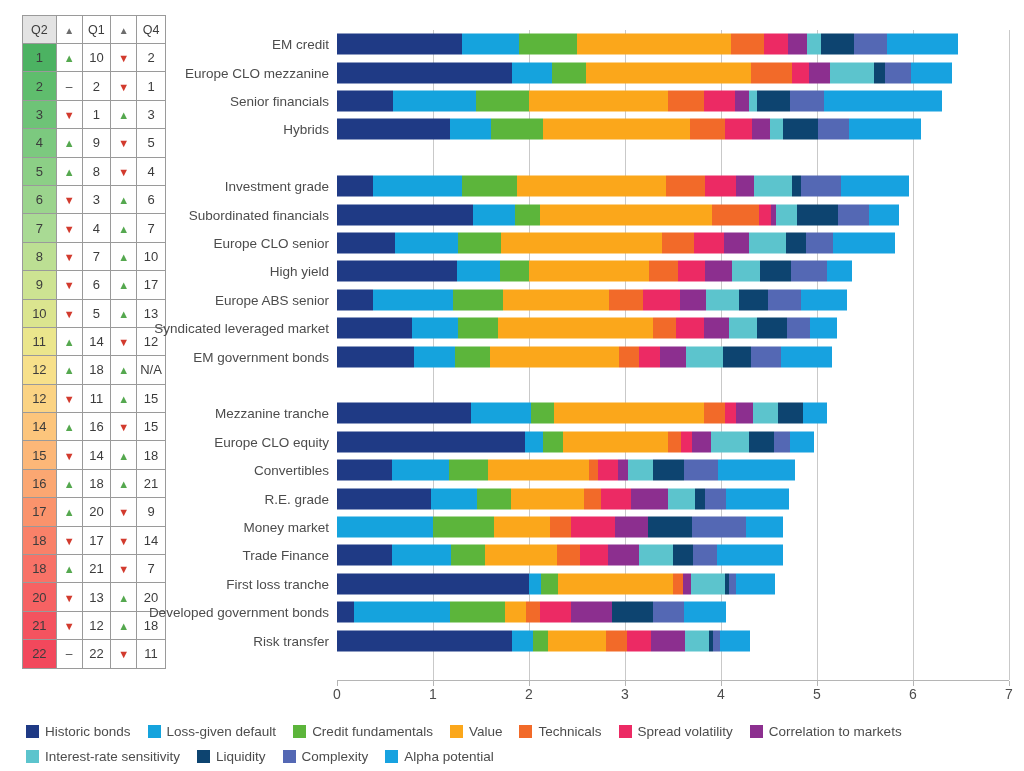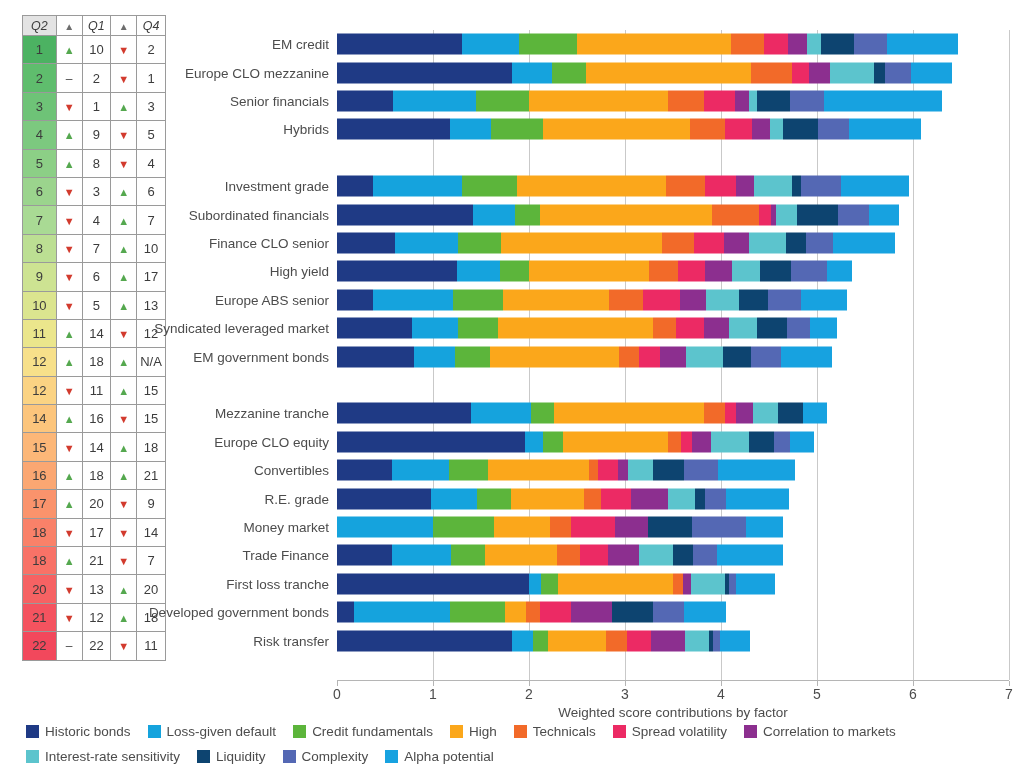--- a/index.html
+++ b/index.html
@@ -23,21 +23,21 @@
   }
   #rank-table td, #rank-table th {
     border: 1px solid #9a9a9a;
     text-align: center;
     vertical-align: middle;
     height: 28.4px;
     padding: 0;
     font-weight: normal;
     color: #3c3c3c;
   }
-  #rank-table th { background: #e3e3e3; font-size: 12.5px; height: 20px; font-style: italic; }
+  #rank-table th { background: #e3e3e3; font-size: 12.5px; height: 28px; }
   #rank-table .c-rank { width: 34px; }
   #rank-table .c-arrow { width: 26px; background: #ffffff; }
   #rank-table .c-num { width: 29px; background: #ffffff; }
   .arrow-up   { color: #55a84f; font-size: 11px; line-height: 1; }
   .arrow-down { color: #d23b2e; font-size: 11px; line-height: 1; }
   .arrow-flat { color: #4a4a4a; font-size: 12px; line-height: 1; }
   .hdr-arrow  { color: #6d6d6d; font-size: 10px; }
 
   
   #chart {
@@ -406,21 +406,21 @@
             <div class="seg" style="width: 47.04px; background: rgb(242, 106, 41);"></div>
             <div class="seg" style="width: 11.52px; background: rgb(236, 42, 100);"></div>
             <div class="seg" style="width: 4.8px; background: rgb(140, 47, 143);"></div>
             <div class="seg" style="width: 21.12px; background: rgb(92, 196, 205);"></div>
             <div class="seg" style="width: 41.28px; background: rgb(13, 68, 112);"></div>
             <div class="seg" style="width: 30.72px; background: rgb(84, 104, 180);"></div>
             <div class="seg" style="width: 30.72px; background: rgb(23, 162, 224);"></div>
           </div>
         </div>
         <div class="row" style="top: 198.8px;">
-          <div class="row-label">Finance CLO senior</div>
+          <div class="row-label">Europe CLO senior</div>
           <div class="bar">
             <div class="seg" style="width: 57.6px; background: rgb(31, 58, 133);"></div>
             <div class="seg" style="width: 63.36px; background: rgb(21, 163, 221);"></div>
             <div class="seg" style="width: 43.2px; background: rgb(92, 181, 59);"></div>
             <div class="seg" style="width: 161.28px; background: rgb(251, 167, 27);"></div>
             <div class="seg" style="width: 31.68px; background: rgb(242, 106, 41);"></div>
             <div class="seg" style="width: 29.76px; background: rgb(236, 42, 100);"></div>
             <div class="seg" style="width: 24.96px; background: rgb(140, 47, 143);"></div>
             <div class="seg" style="width: 37.44px; background: rgb(92, 196, 205);"></div>
             <div class="seg" style="width: 20.16px; background: rgb(13, 68, 112);"></div>
@@ -644,39 +644,38 @@
         <div class="tick-label" style="left: 625px;">3</div>
         <div class="tick" style="left: 721px;"></div>
         <div class="tick-label" style="left: 721px;">4</div>
         <div class="tick" style="left: 817px;"></div>
         <div class="tick-label" style="left: 817px;">5</div>
         <div class="tick" style="left: 913px;"></div>
         <div class="tick-label" style="left: 913px;">6</div>
         <div class="tick" style="left: 1009px;"></div>
         <div class="tick-label" style="left: 1009px;">7</div>
       </div>
-  <div id="x-axis-title">Weighted score contributions by factor</div>
 </div>
 
 <div id="legend">
       <div class="legend-item">
         <span class="legend-swatch" style="background:#1f3a85"></span>
         <span>Historic bonds</span>
       </div>
       <div class="legend-item">
         <span class="legend-swatch" style="background:#15a3dd"></span>
         <span>Loss-given default</span>
       </div>
       <div class="legend-item">
         <span class="legend-swatch" style="background:#5cb53b"></span>
         <span>Credit fundamentals</span>
       </div>
       <div class="legend-item">
         <span class="legend-swatch" style="background:#fba71b"></span>
-        <span>High</span>
+        <span>Value</span>
       </div>
       <div class="legend-item">
         <span class="legend-swatch" style="background:#f26a29"></span>
         <span>Technicals</span>
       </div>
       <div class="legend-item">
         <span class="legend-swatch" style="background:#ec2a64"></span>
         <span>Spread volatility</span>
       </div>
       <div class="legend-item">

